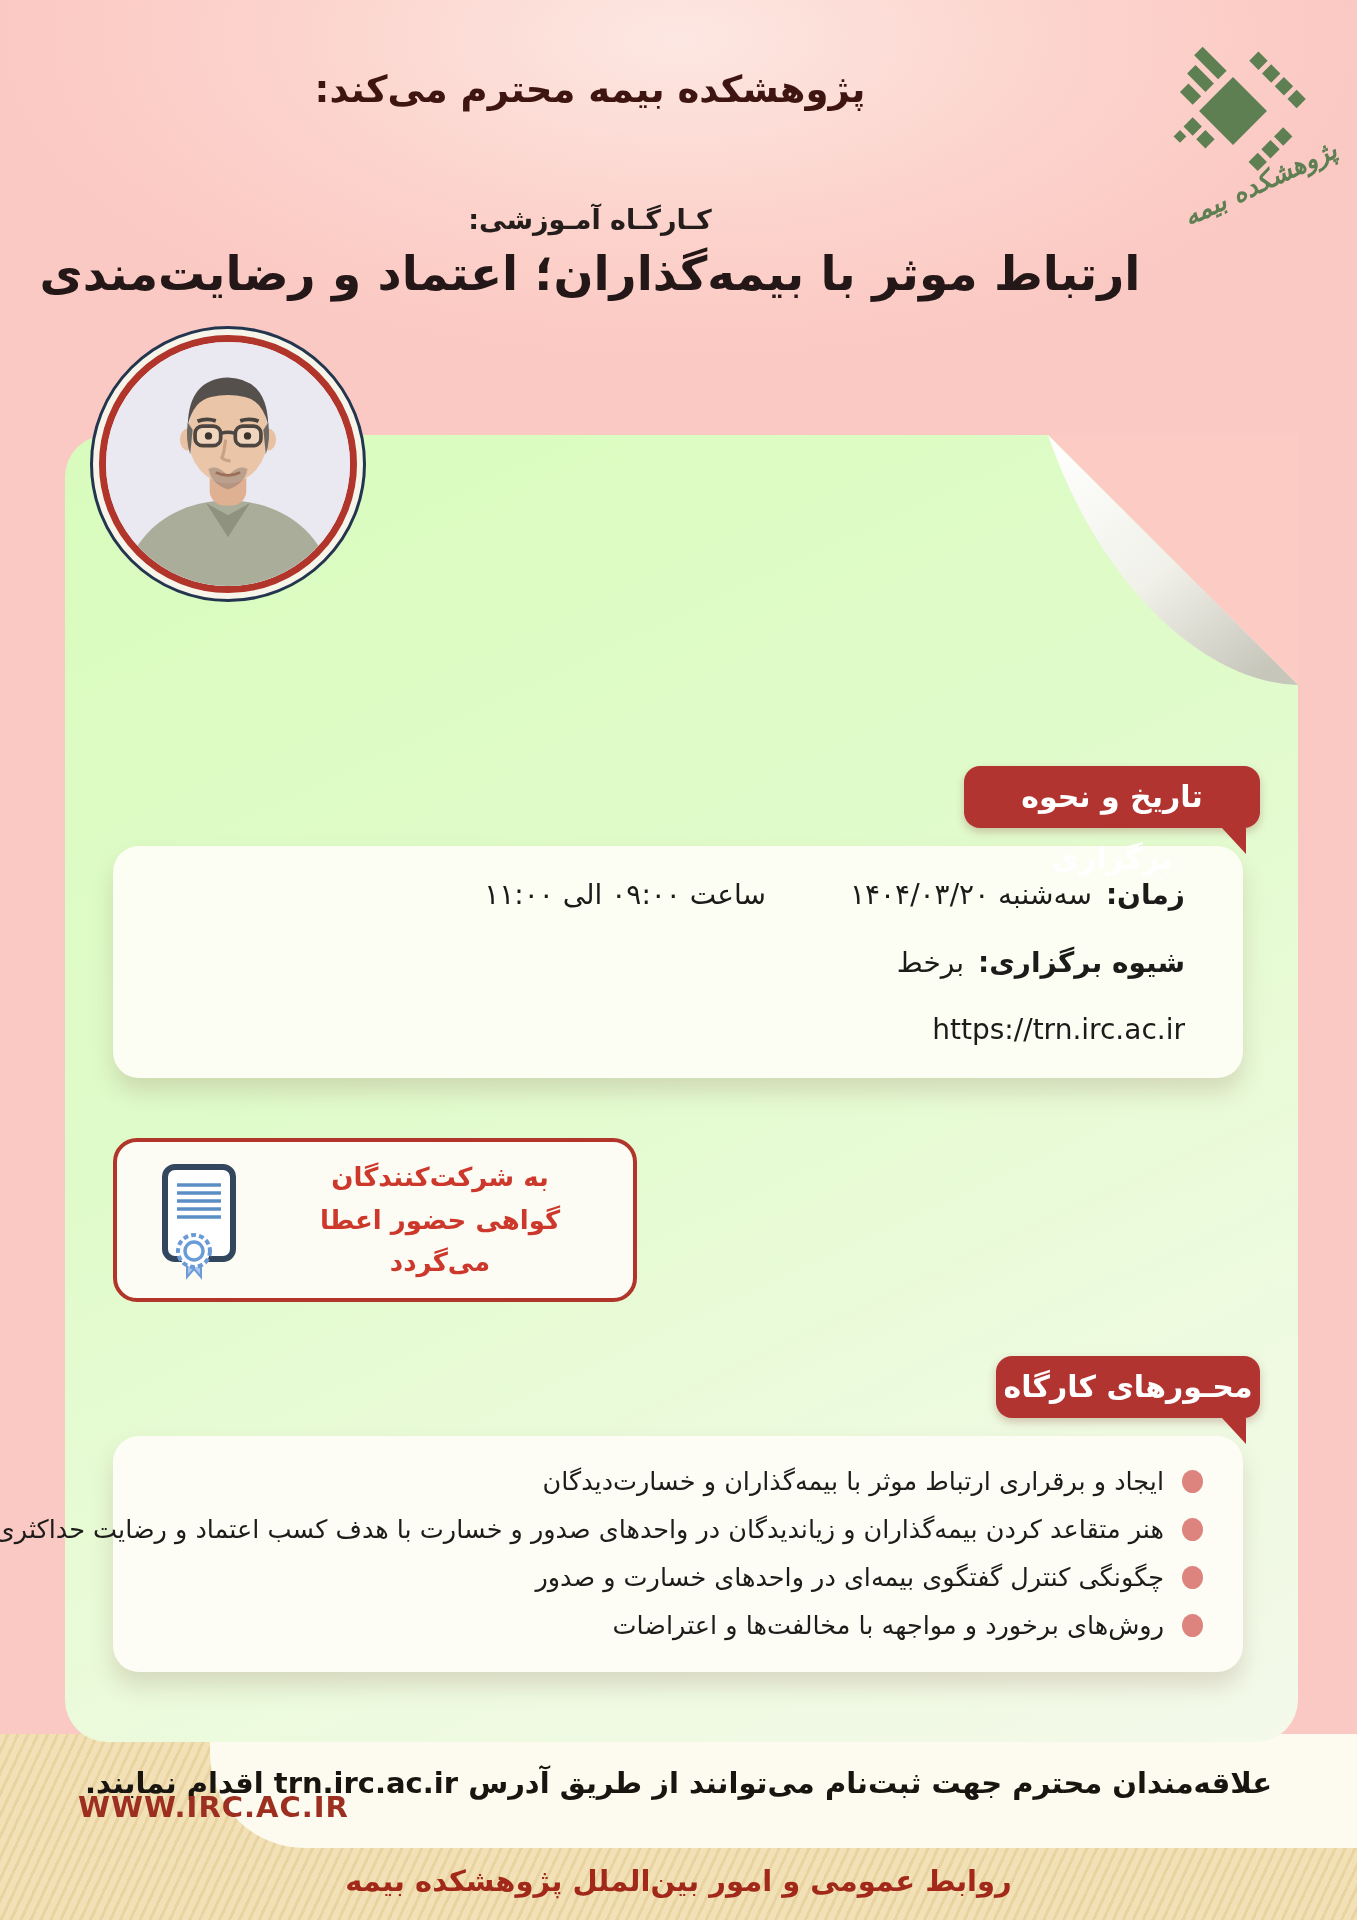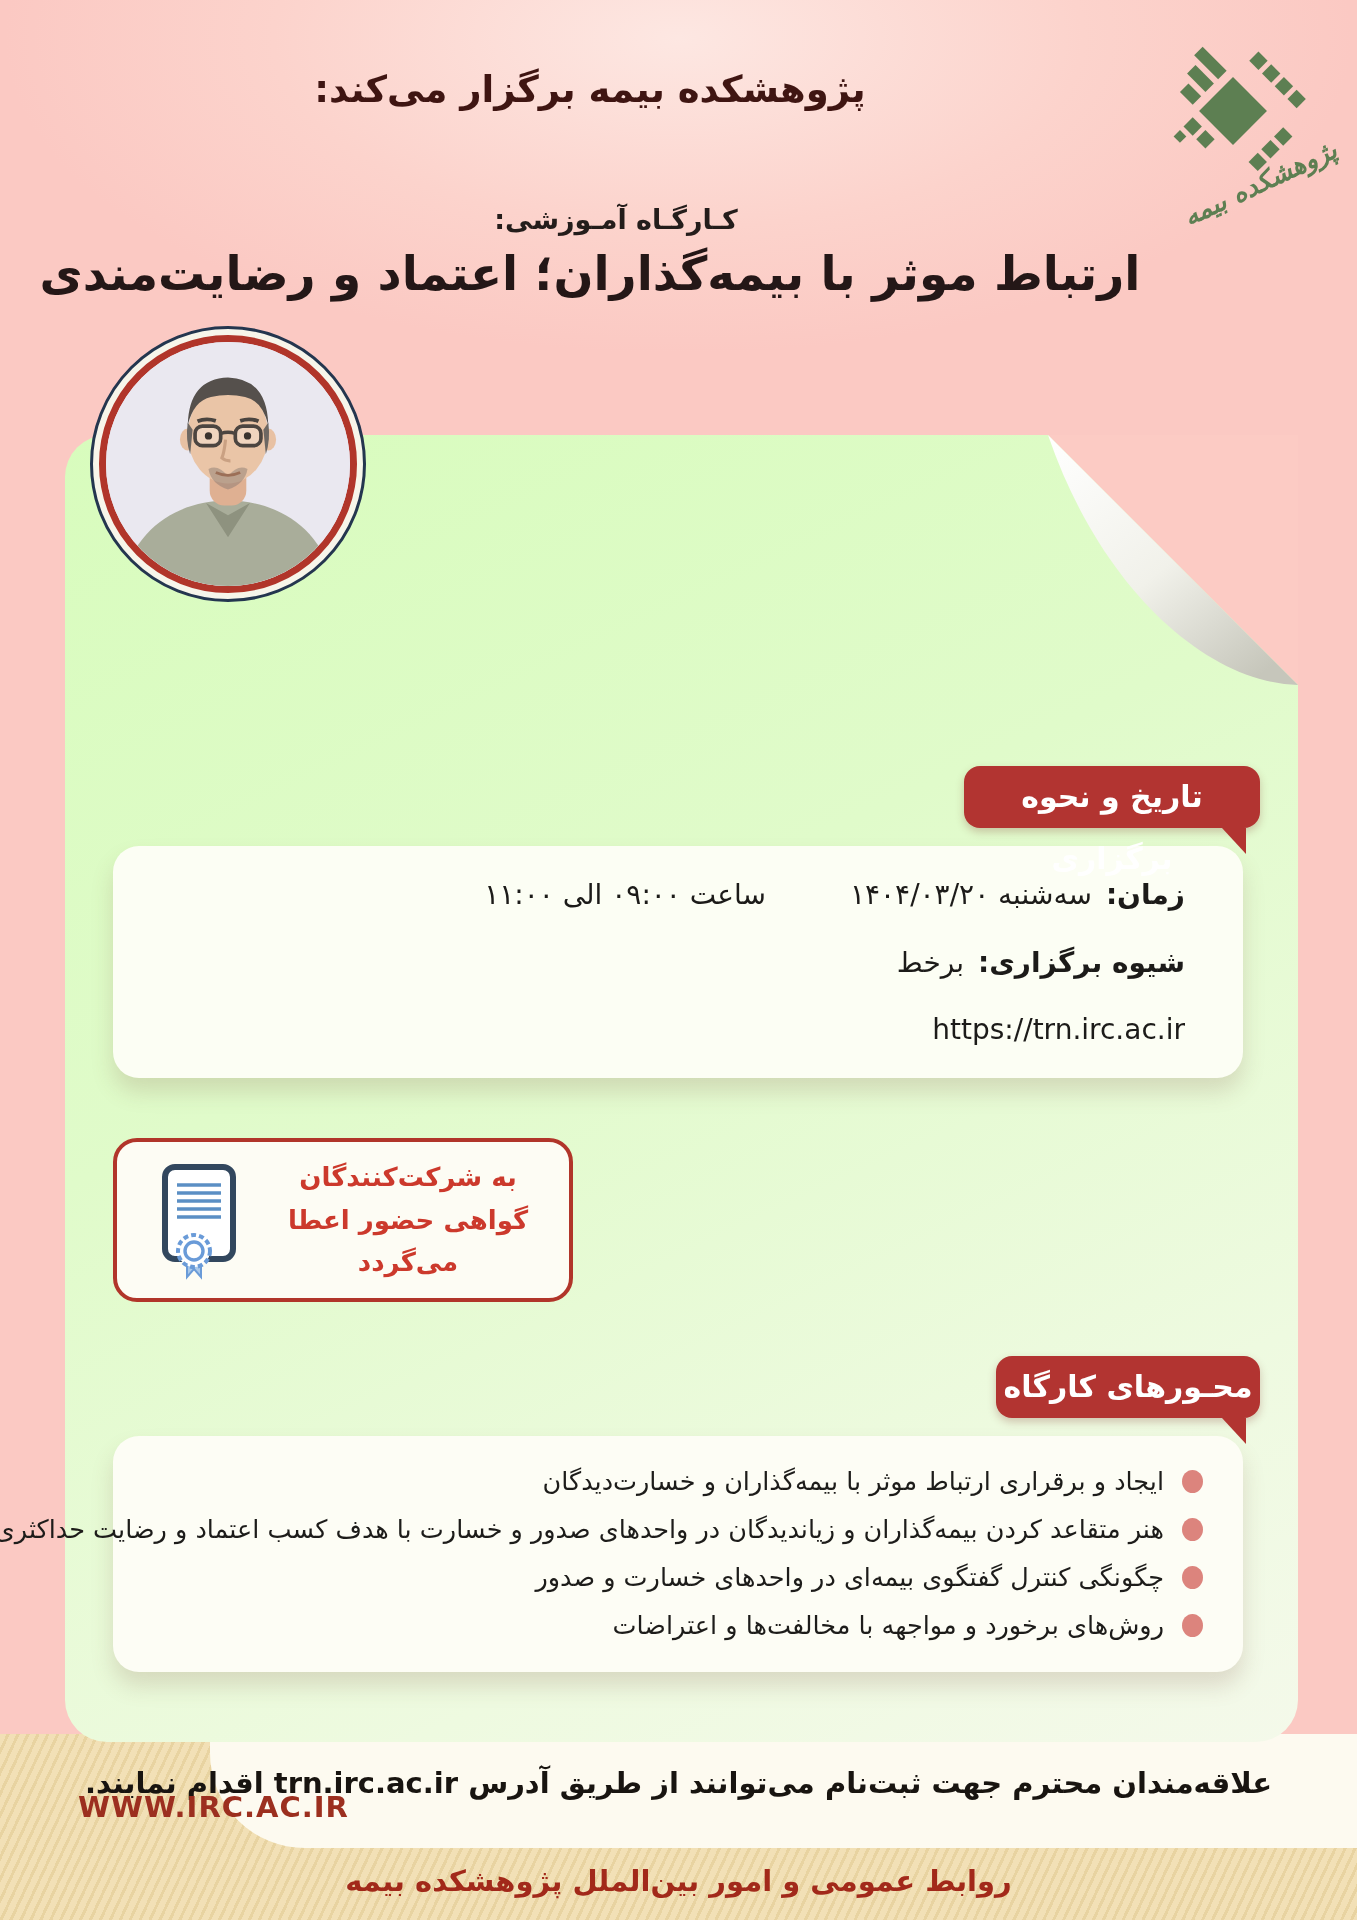--- a/index.html
+++ b/index.html
@@ -16,21 +16,21 @@
     position:absolute; left:0; top:1734px; width:1357px; height:186px;
     background:repeating-linear-gradient(115deg,#f2e0b6 0 6px,#e8d3a1 6px 9px);
   }
   .cream-band{
     position:absolute; left:210px; top:1734px; width:1147px; height:114px;
     background:#fdfaf0; border-bottom-left-radius:95px;
   }
   
   .hdr{position:absolute; left:0; width:1180px; text-align:center;}
   .inst-line{top:68px; font-size:37px; font-weight:bold; color:#3f1512; letter-spacing:0;}
-  .kargah{top:204px; font-size:27px; font-weight:bold; color:#241d1b; letter-spacing:1px;padding-left:26px;}
+  .kargah{top:204px; font-size:27px; font-weight:bold; color:#241d1b; letter-spacing:1px;}
   .big-title{top:246px; font-size:47px; font-weight:bold; color:#241717;}
   
   .logo-diamond{position:absolute; left:1158px; top:36px; width:150px; height:150px;}
   .logo-word{
     position:absolute; left:1172px; top:168px; width:176px; text-align:center;
     transform:rotate(-25deg); transform-origin:50% 50%;
     font-size:26px; font-weight:bold; font-style:italic; color:#5d7f52;
   }
   
   .card{
@@ -71,21 +71,21 @@
     background:#fcfef4; border-radius:26px; box-shadow:0 14px 22px rgba(120,80,60,.18);
     padding:32px 58px; display:flex; flex-direction:column; justify-content:space-between;
     font-size:28px; color:#1c1b19; z-index:2;
   }
   .info-row{display:flex; align-items:baseline; gap:14px;}
   .info-row .lbl{font-weight:bold;}
   .gap70{width:56px;}
   .url{direction:ltr; unicode-bidi:embed;}
   
   .cert-box{
-    position:absolute; left:113px; top:1138px; width:460px; height:164px; box-sizing:border-box;
+    position:absolute; left:113px; top:1138px; width:524px; height:164px; box-sizing:border-box;
     background:#fdfcf4; border:4px solid #b1352a; border-radius:24px;
     display:flex; align-items:center; padding:0 30px; gap:26px;
   }
   .cert-text{flex:1; text-align:center; color:#cc392c; font-weight:bold; font-size:26px; line-height:1.65;}
   .cert-icon{width:104px; height:122px; flex:0 0 auto;}
   
   .topics-box{
     position:absolute; left:113px; top:1436px; width:1130px; height:236px; box-sizing:border-box;
     background:#fdfdf5; border-radius:26px; box-shadow:0 14px 22px rgba(120,80,60,.18);
     padding:30px 40px 32px 19px; display:flex; flex-direction:column; justify-content:space-between;
@@ -108,21 +108,21 @@
   }
 </style>
 </head>
 <body>
 
 <div class="poster">
 
   <div class="tan-base"></div>
   <div class="cream-band"></div>
 
-  <div class="hdr inst-line">پژوهشکده بیمه برگزار می‌کند:</div>
+  <div class="hdr inst-line">پژوهشکده بیمه محترم می‌کند:</div>
   <div class="hdr kargah">کـارگـاه آمـوزشی:</div>
   <div class="hdr big-title">ارتباط موثر با بیمه‌گذاران؛ اعتماد و رضایت‌مندی</div>
 
   <svg class="logo-diamond" viewBox="0 0 150 150">
     <g fill="#5d7f52" transform="rotate(45 75 75)">
       <rect x="51" y="51" width="48" height="48"></rect>
       <rect x="51" y="15" width="13" height="13"></rect>
         <rect x="69" y="15" width="13" height="13"></rect>
       <rect x="87" y="15" width="13" height="13"></rect>
         <rect x="105" y="15" width="13" height="13"></rect>

